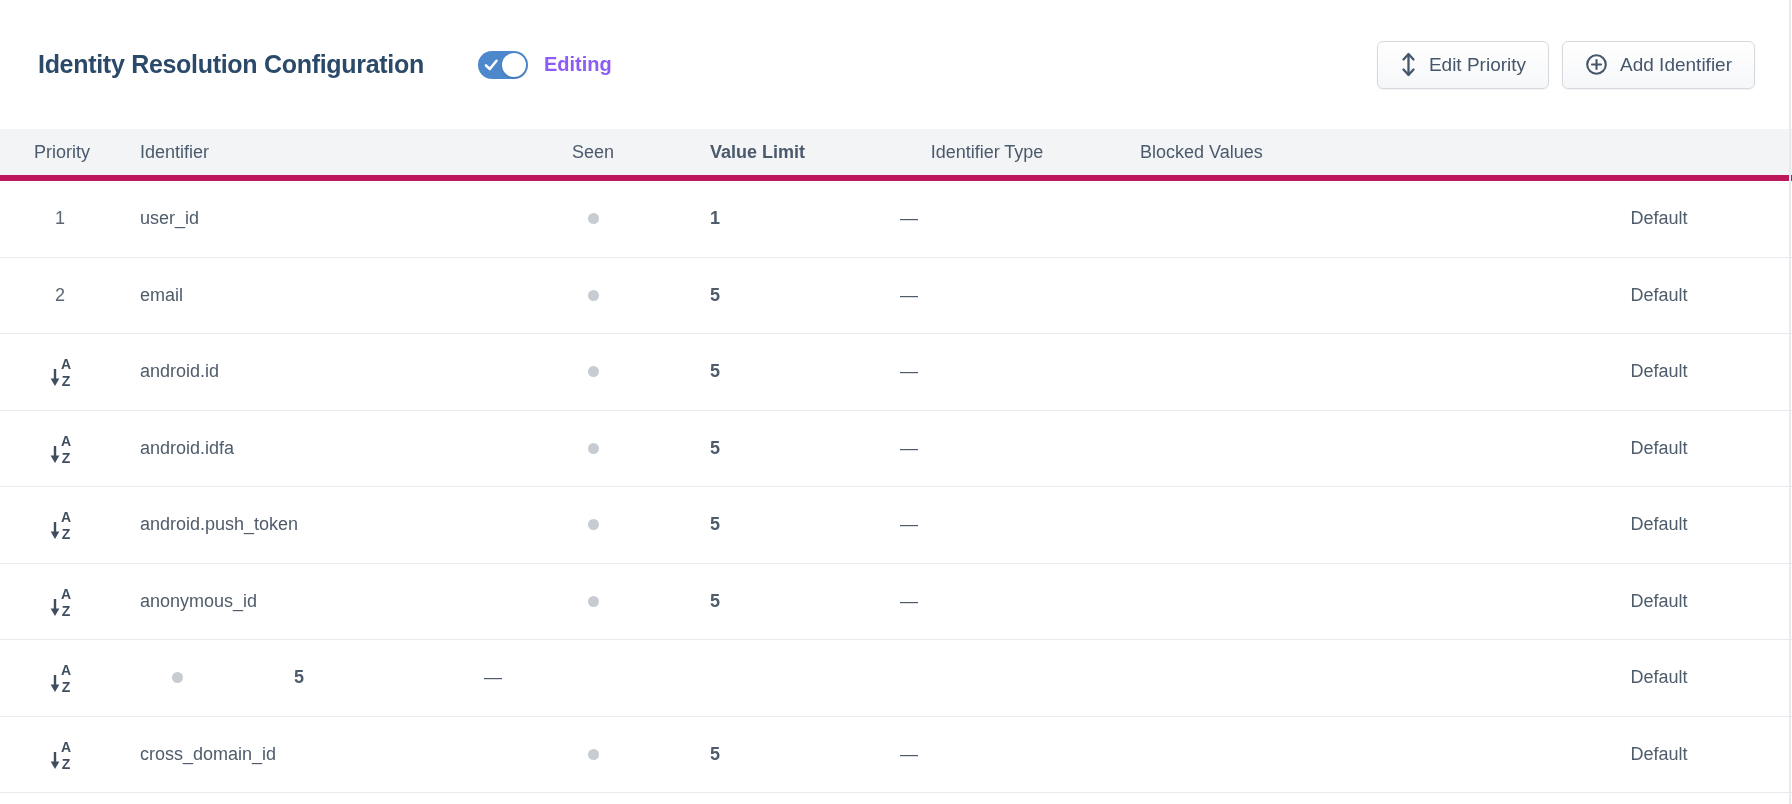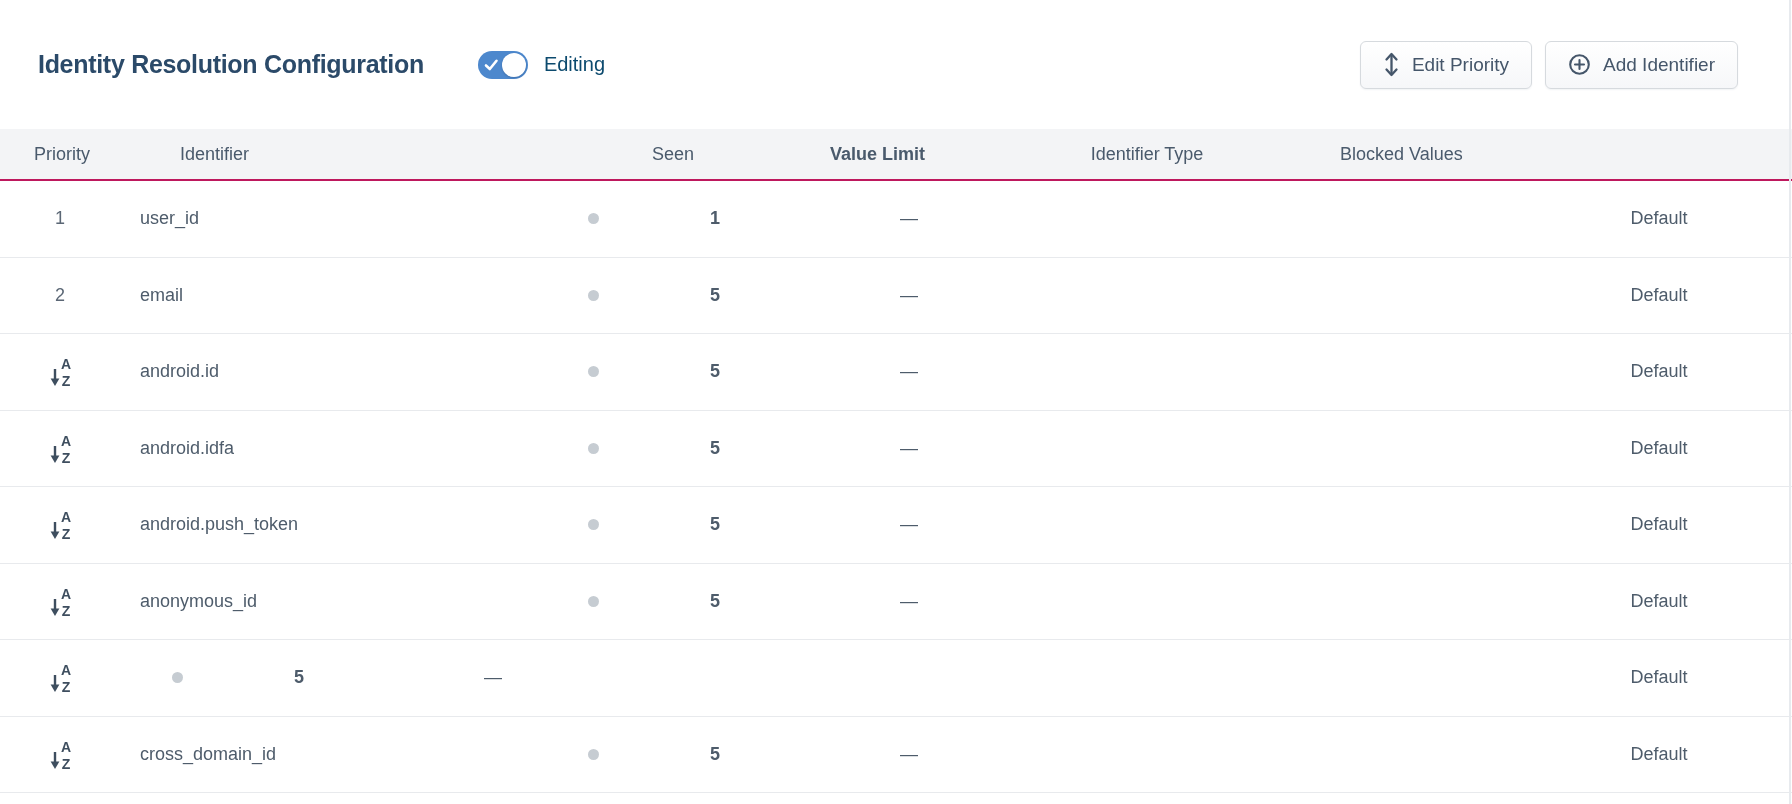--- a/index.html
+++ b/index.html
@@ -10,21 +10,21 @@
     position:relative;
     overflow:hidden;
     color:#4e5c6b;
   }
 
   
   .topbar{
     height:129px;
     display:flex;
     align-items:center;
-    padding:0 54px 0 38px;
+    padding:0 37px 0 38px;
   }
   .page-title{
     font-size:25px;
     font-weight:700;
     letter-spacing:-0.3px;
     color:#2b4a69;
     white-space:nowrap;
   }
   .toggle-wrap{
     display:flex;
@@ -45,22 +45,22 @@
     top:2px; right:2px;
     width:24px; height:24px;
     border-radius:50%;
     background:#ffffff;
     box-shadow:0 1px 2px rgba(20,40,70,.25);
   }
   .toggle svg{ position:absolute; left:6px; top:7px; }
   .toggle-label{
     margin-left:16px;
     font-size:20px;
-    font-weight:400;
-    color:#0c4a6e;
+    font-weight:700;
+    color:#8b5cf6;
   }
   .actions{
     margin-left:auto;
     display:flex;
     gap:13px;
   }
   .btn{
     height:48px;
     padding:0 22px;
     display:flex;
@@ -80,22 +80,21 @@
   .btn svg{ flex:none; }
 
   
   .thead{
     height:52px;
     background:#f3f4f6;
     display:flex;
     align-items:flex-start;
     font-size:18px;
     color:#4a5a6c;
-    border-bottom:2px solid #be185d;
-    gap:40px;
+    border-bottom:6px solid #be185d;
   }
   .tr{
     height:76.5px;
     display:flex;
     align-items:center;
     border-bottom:1px solid #e8eaed;
     background:#ffffff;
     font-size:18px;
     color:#4e5c6b;
     cursor:pointer;

